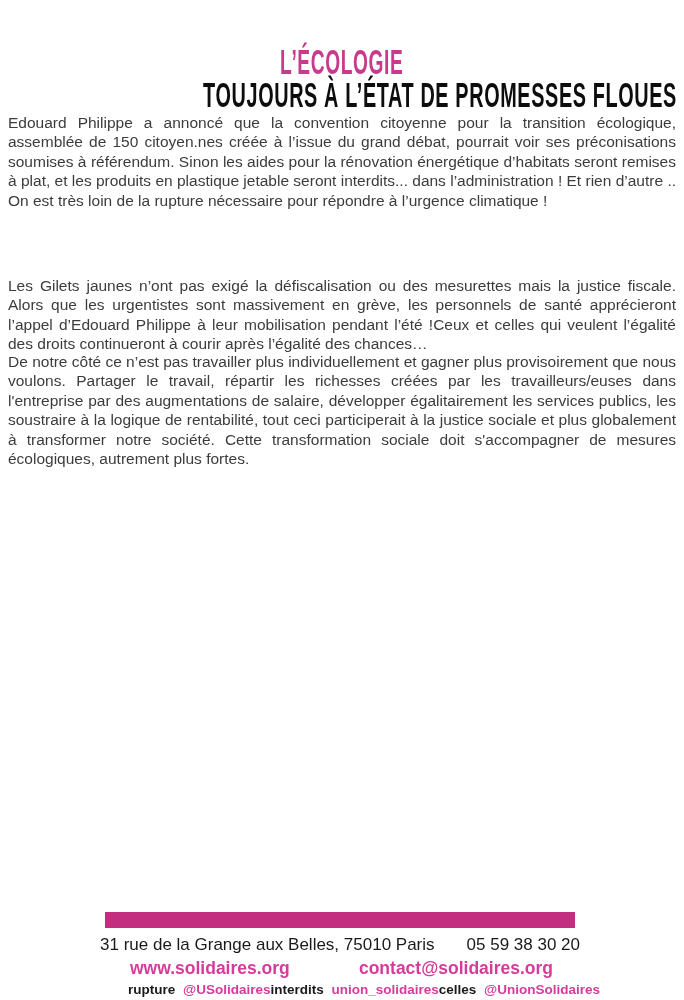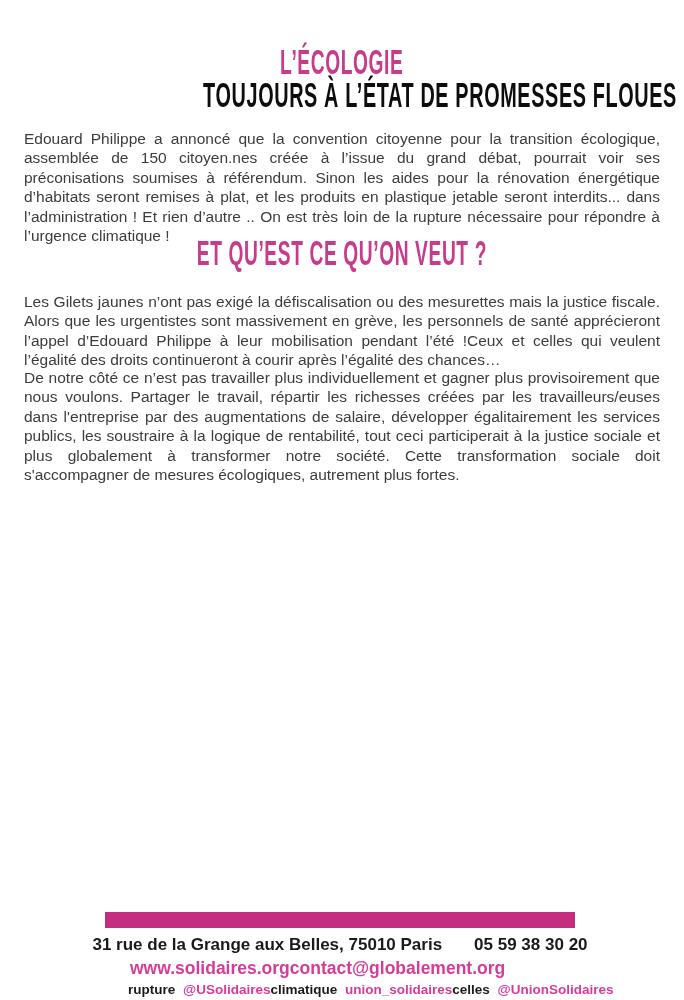--- a/index.html
+++ b/index.html
@@ -28,40 +28,40 @@
     transform-origin:center center;
   }
   .h1-wrap{top:44px;height:36px;line-height:36px;}
   .h1-text{font-size:32px;color:var(--heading-pink);transform:scale(0.60,1.10);}
   .h2-wrap{top:76px;height:38px;line-height:38px;}
   .h2-text{font-size:32px;color:#0d0d0d;transform:scale(0.62,1.12);}
   .h3-wrap{top:233px;height:40px;line-height:40px;}
   .h3-text{font-size:32px;color:var(--heading-pink);transform:scale(0.60,1.10);}
   
   .body-par{
-    position:absolute;left:8px;right:8px;margin:16px;
+    position:absolute;left:8px;right:8px;margin:0;
     font-size:15.5px;line-height:19.4px;
     text-align:justify;
     color:var(--body-text);
   }
   .p1{top:113px;}
   .p2{top:276px;}
   .p3{top:352px;}
   
   .footer{position:absolute;left:105px;top:912px;width:470px;}
   .footer-bar{height:16px;background:var(--bar-pink);}
   .address-line{
     margin-top:7px;
     display:flex;justify-content:center;gap:32px;
-    font-size:17px;font-weight:bold;color:var(--footer-black);
+    font-size:17px;font-weight:normal;color:var(--footer-black);
     white-space:nowrap;
   }
   .links-line{
     margin-top:3px;
-    display:flex;
+    display:flex;justify-content:space-between;
     padding:0 22px 0 25px;
     font-size:17.5px;font-weight:bold;
   }
   .weblink{color:var(--link-pink);text-decoration:none;cursor:pointer;}
   .social-line{
     margin-top:3px;
     display:flex;justify-content:space-between;
     padding:0 18px 0 23px;
     font-size:13.5px;font-weight:bold;
   }
@@ -77,48 +77,45 @@
   <div class="heading-wrap h1-wrap">
     <span class="display h1-text">L’ÉCOLOGIE</span>
   </div>
 
   <div class="heading-wrap h2-wrap">
     <span class="display h2-text">TOUJOURS À L’ÉTAT DE PROMESSES FLOUES ET INCOMPLÈTES</span>
   </div>
 
   <p class="body-par p1">Edouard Philippe a annoncé que la convention citoyenne pour la transition écologique, assemblée de 150 citoyen.nes créée à l’issue du grand débat, pourrait voir ses préconisations soumises à référendum. Sinon les aides pour la rénovation énergétique d’habitats seront remises à plat, et les produits en plastique jetable seront interdits... dans l’administration ! Et rien d’autre .. On est très loin de la rupture nécessaire pour répondre à l’urgence climatique !</p>
 
-  <div class="heading-wrap h3-wrap">
-    <span class="display h3-text">ET QU’EST CE QU’ON VEUT ?</span>
-  </div>
 
   <p class="body-par p2">Les Gilets jaunes n’ont pas exigé la défiscalisation ou des mesurettes mais la justice fiscale. Alors que les urgentistes sont massivement en grève, les personnels de santé apprécieront l’appel d’Edouard Philippe à leur mobilisation pendant l’été !Ceux et celles qui veulent l’égalité des droits continueront à courir après l’égalité des chances…</p>
 
   <p class="body-par p3">De notre côté ce n’est pas travailler plus individuellement et gagner plus provisoirement que nous voulons. Partager le travail, répartir les richesses créées par les travailleurs/euses dans l'entreprise par des augmentations de salaire, développer égalitairement les services publics, les soustraire à la logique de rentabilité, tout ceci participerait à la justice sociale et plus globalement à transformer notre société. Cette transformation sociale doit s'accompagner de mesures écologiques, autrement plus fortes.</p>
 
   <footer class="footer">
     <div class="footer-bar"></div>
 
     <div class="address-line">
       <span>31 rue de la Grange aux Belles, 75010 Paris</span>
       <span>05 59 38 30 20</span>
     </div>
 
     <div class="links-line">
       <a class="weblink">www.solidaires.org</a>
-      <a class="weblink">contact@globalement.org</a>
+      <a class="weblink">contact@solidaires.org</a>
     </div>
 
     <div class="social-line">
       <span class="social-item">
         <span class="network">rupture</span>
         <a class="handle">@USolidaires</a>
       </span>
       <span class="social-item">
-        <span class="network">climatique</span>
+        <span class="network">interdits</span>
         <a class="handle">union_solidaires</a>
       </span>
       <span class="social-item">
         <span class="network">celles</span>
         <a class="handle">@UnionSolidaires</a>
       </span>
     </div>
   </footer>
 
 </div>

